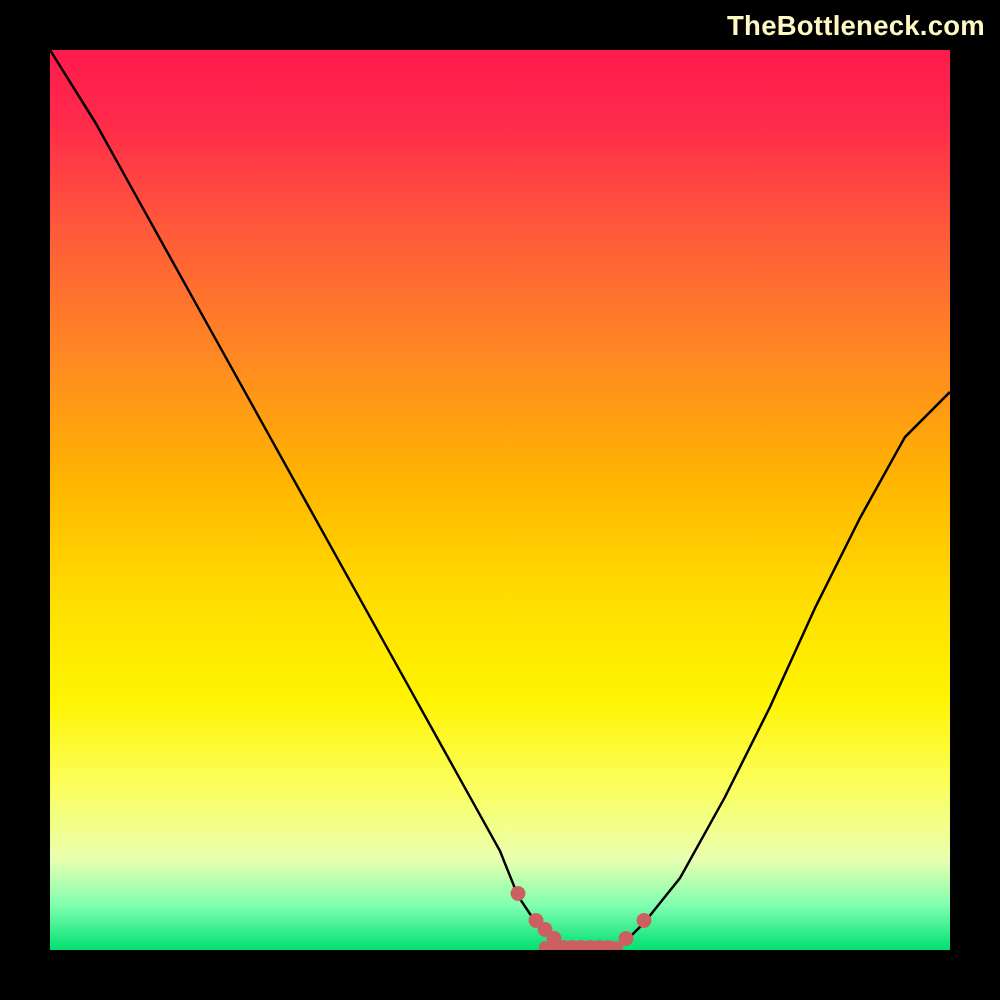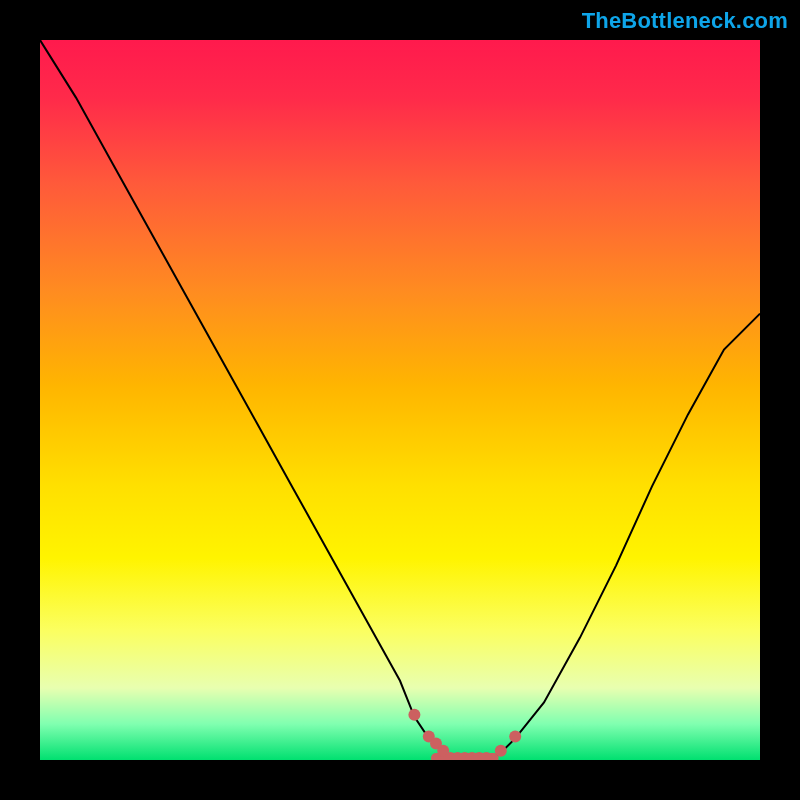--- a/index.html
+++ b/index.html
@@ -37,21 +37,21 @@
       #80ffb0 95%,
       #00e070 100%);
   }
   .watermark {
     position: absolute;
     top: 8px;
     right: 12px;
     font-family: Arial, Helvetica, sans-serif;
     font-size: 22px;
     font-weight: 600;
-    color: #0ea5e9;
+    color: #fef9c3;
     letter-spacing: 0.2px;
     user-select: none;
   }
   svg.curve {
     position: absolute;
     left: 0;
     top: 0;
     width: 720px;
     height: 720px;
   }

